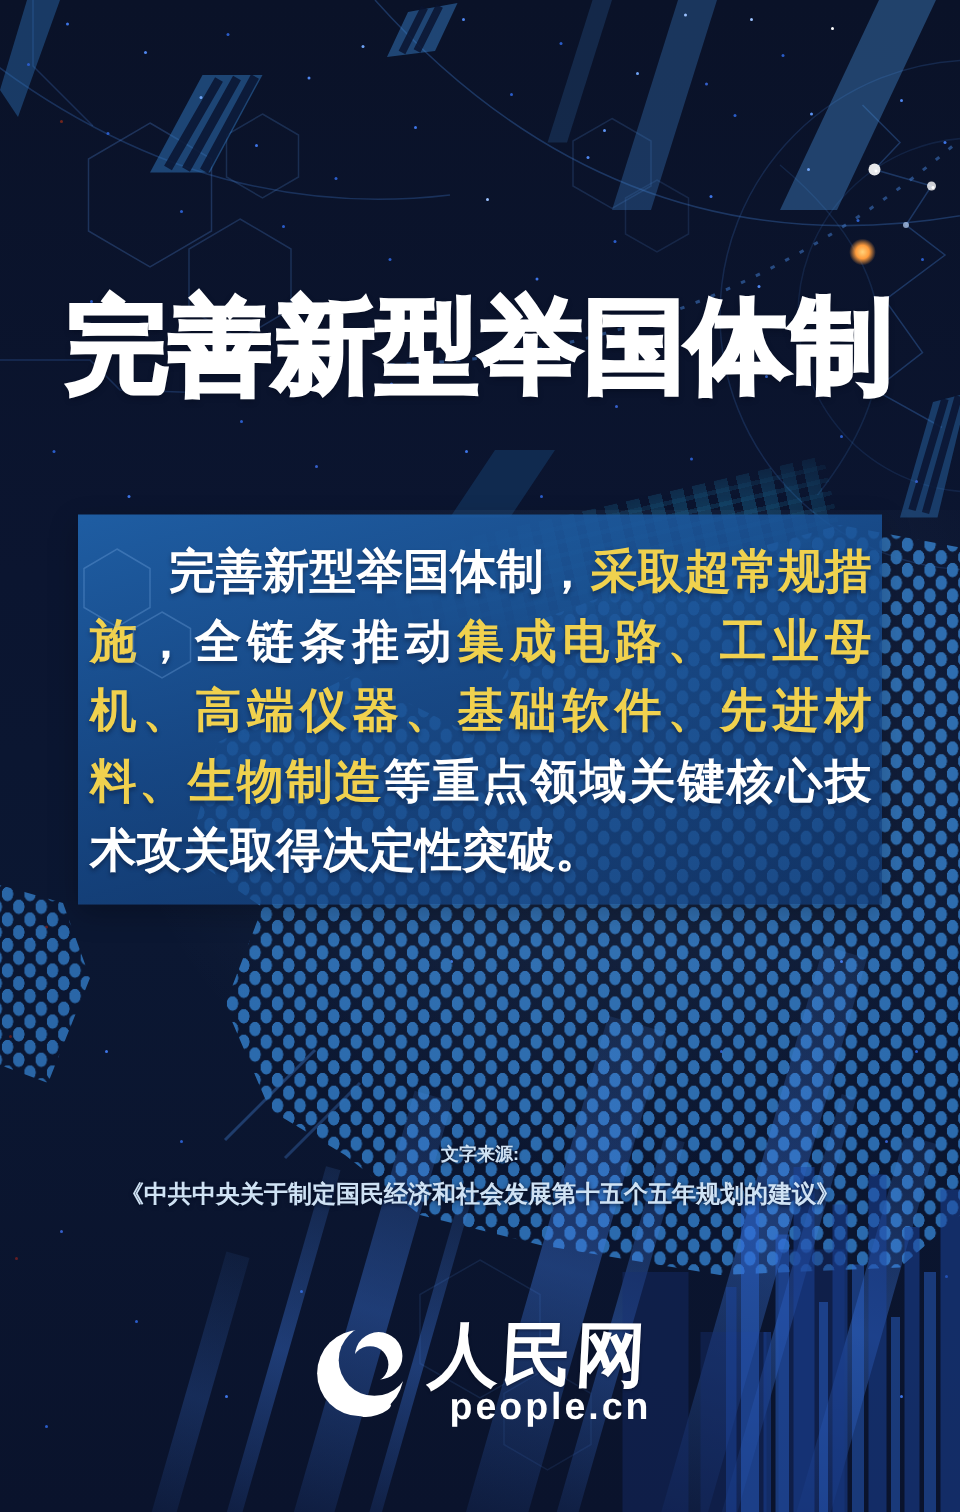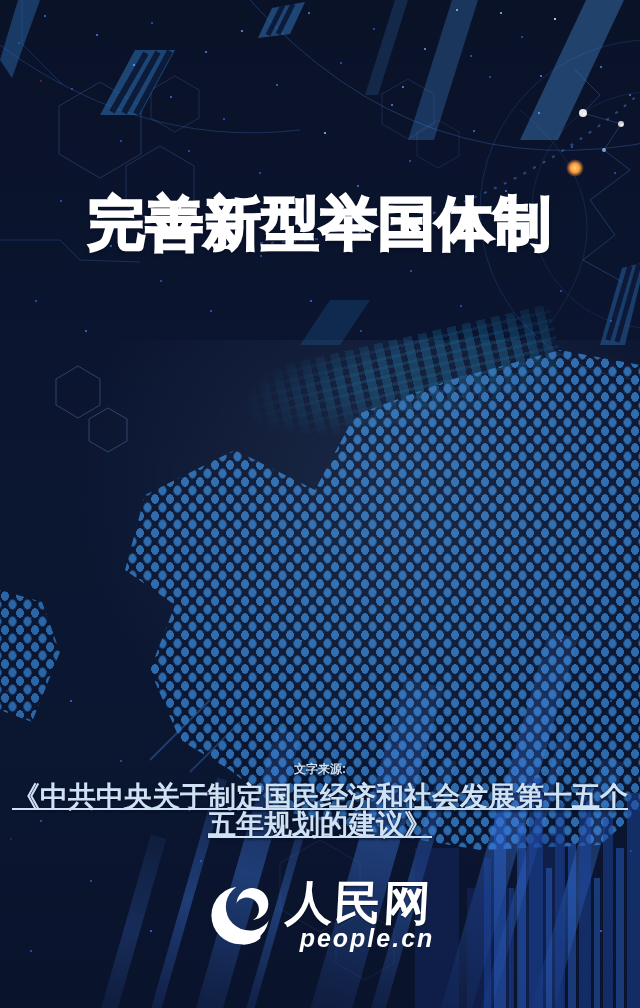--- a/index.html
+++ b/index.html
@@ -80,21 +80,21 @@
   
   .bars{position:absolute;right:0;bottom:0;width:230px;height:240px;display:flex;align-items:flex-end;gap:3px;justify-content:flex-end;}
   .bar{background:rgba(28,70,160,.5);}
   .bar.alt{background:rgba(45,105,215,.45);}
   .panels{position:absolute;left:415px;bottom:0;width:160px;height:180px;display:flex;align-items:flex-end;gap:8px;opacity:.5;}
   .panel{background:rgba(22,48,115,.8);width:44px;height:160px;}
 
   
   .title{
     position:absolute;left:0;top:146px;width:100%;text-align:center;
-    font-size:57px;line-height:78px;font-weight:900;color:#fff;
+    font-size:68px;line-height:78px;font-weight:900;color:#fff;
     letter-spacing:1px;-webkit-text-stroke:2.6px #fff;
     text-shadow:0 2px 4px rgba(3,8,24,.6);
   }
 
   
   .quote-box{
     position:absolute;left:52px;top:343px;width:536px;height:260px;
     background:linear-gradient(164deg,rgba(32,99,172,.92) 0%,rgba(24,79,146,.84) 45%,rgba(17,58,116,.70) 100%);
     box-shadow:0 6px 18px rgba(0,0,0,.25);
   }
@@ -102,28 +102,28 @@
     margin:0;padding:15px 7px 0 8px;text-indent:1.7em;
     font-size:31px;line-height:46.5px;font-weight:700;color:var(--body-text,#fff);
     text-shadow:0 2px 3px rgba(4,12,32,.4);text-align:justify;
   }
   .seg-highlight{color:var(--highlight,#f0d14e);}
 
   
   .source{position:absolute;left:0;top:757px;width:100%;text-align:center;color:var(--source-text,#cfe2f4);
     text-shadow:0 1px 3px rgba(4,12,34,.85);}
   .source-label{font-size:12px;font-weight:700;line-height:24px;}
-  .source-doc{font-size:28px;font-weight:700;line-height:28px;margin-top:2px;letter-spacing:0;text-decoration:underline;}
+  .source-doc{font-size:16px;font-weight:700;line-height:28px;margin-top:2px;letter-spacing:0;}
 
   
   .logo{position:absolute;left:50%;top:876px;transform:translateX(-50%);
     display:flex;align-items:center;gap:8px;color:#fff;}
   .logo-cn{font-size:47px;font-weight:800;letter-spacing:2px;line-height:50px;transform:skewX(-3deg);
     text-shadow:0 1px 2px rgba(3,8,24,.5);}
-  .logo-en{font-size:25px;font-weight:700;letter-spacing:2px;line-height:26px;margin-top:-3px;padding-left:14px;font-style:italic;}
+  .logo-en{font-size:25px;font-weight:700;letter-spacing:2px;line-height:26px;margin-top:-3px;padding-left:14px;}
 
   
   .spark{position:absolute;left:566px;top:159px;width:18px;height:18px;border-radius:50%;
     background:radial-gradient(circle,#ffd27a 0%,#ff9c3c 35%,rgba(255,140,40,0) 70%);}
 
   .hex-over{opacity:.3;}
 </style>
 </head>
 <body>
 
@@ -210,20 +210,23 @@
     <div class="bar" style="width:12px;height:225px"></div>
     <div class="bar alt" style="width:6px;height:130px"></div>
     <div class="bar" style="width:10px;height:190px"></div>
     <div class="bar alt" style="width:8px;height:160px"></div>
     <div class="bar" style="width:13px;height:215px"></div>
   </div>
 
   <h1 class="title">完善新型举国体制</h1>
   <div class="spark"></div>
 
+  <div class="quote-box">
+    <p class="quote-text"><span class="seg-normal">完善新型举国体制，</span><span class="seg-highlight">采取超常规措施</span><span class="seg-normal">，全链条推动</span><span class="seg-highlight">集成电路、工业母机、高端仪器、基础软件、先进材料、生物制造</span><span class="seg-normal">等重点领域关键核心技术攻关取得决定性突破。</span></p>
+  </div>
 
   <svg class="layer hex-over" viewBox="0 0 640 1008" width="640" height="1008">
     <g fill="none" stroke="#7fb0e8" stroke-width="1">
       <polygon points="78,366 100,379 100,405 78,418 56,405 56,379"></polygon>
       <polygon points="108,408 127,419 127,441 108,452 89,441 89,419"></polygon>
     </g>
   </svg>
 
   <div class="source">
     <div class="source-label">文字来源:</div>

